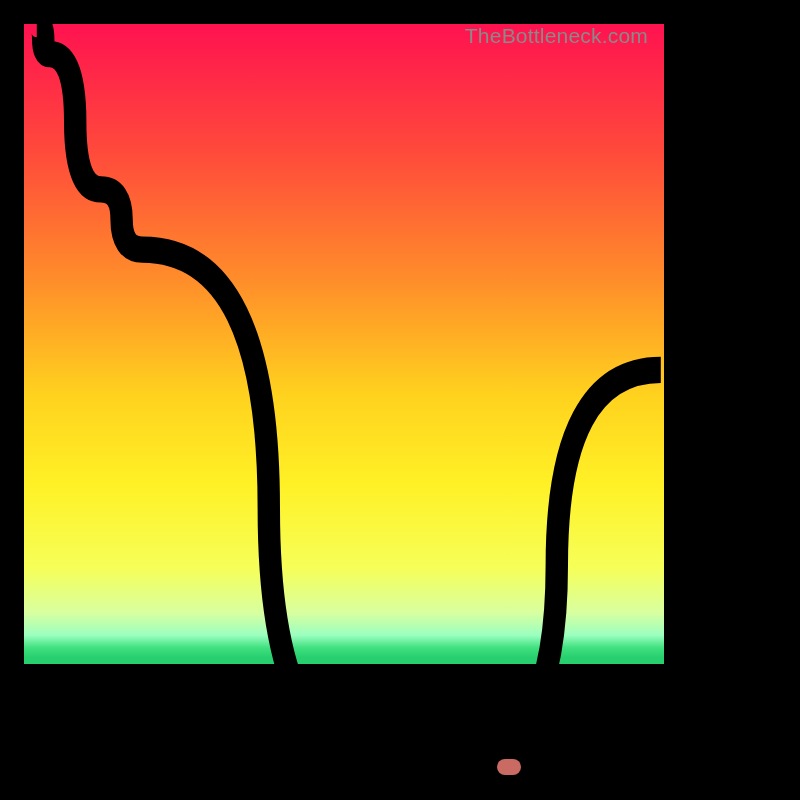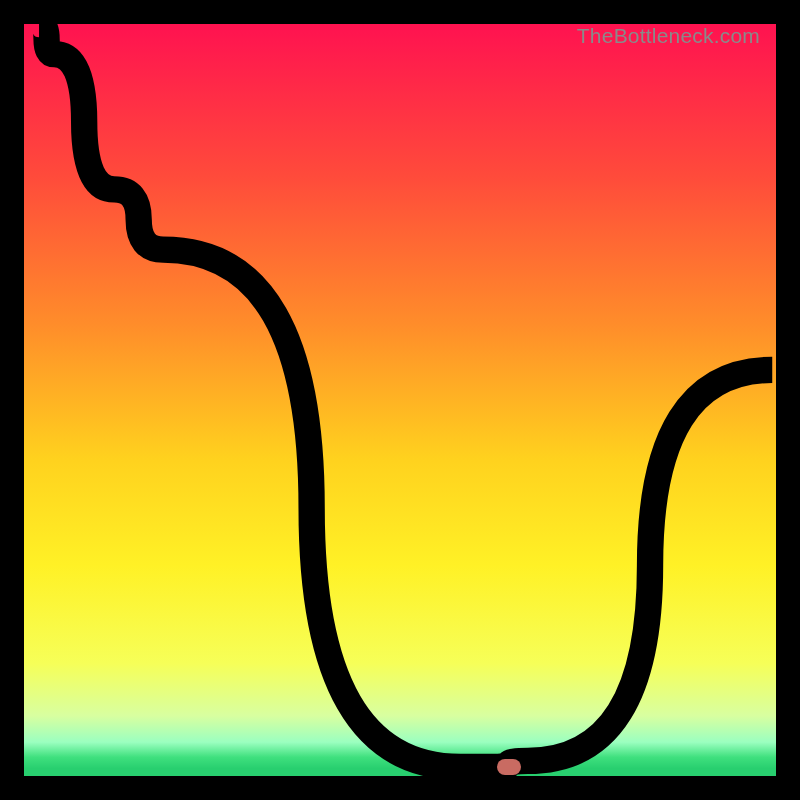--- a/index.html
+++ b/index.html
@@ -16,21 +16,21 @@
     top: 0;
     width: 800px;
     height: 800px;
     box-sizing: border-box;
     border: 24px solid #000;
   }
   .plot-wrap {
     position: absolute;
     left: 24px;
     top: 24px;
-    width: 752px;
+    width: 640px;
     height: 752px;
     overflow: hidden;
   }
   .gradient {
     position: absolute;
     inset: 0;
   }
   .watermark {
     position: absolute;
     top: 0px;

